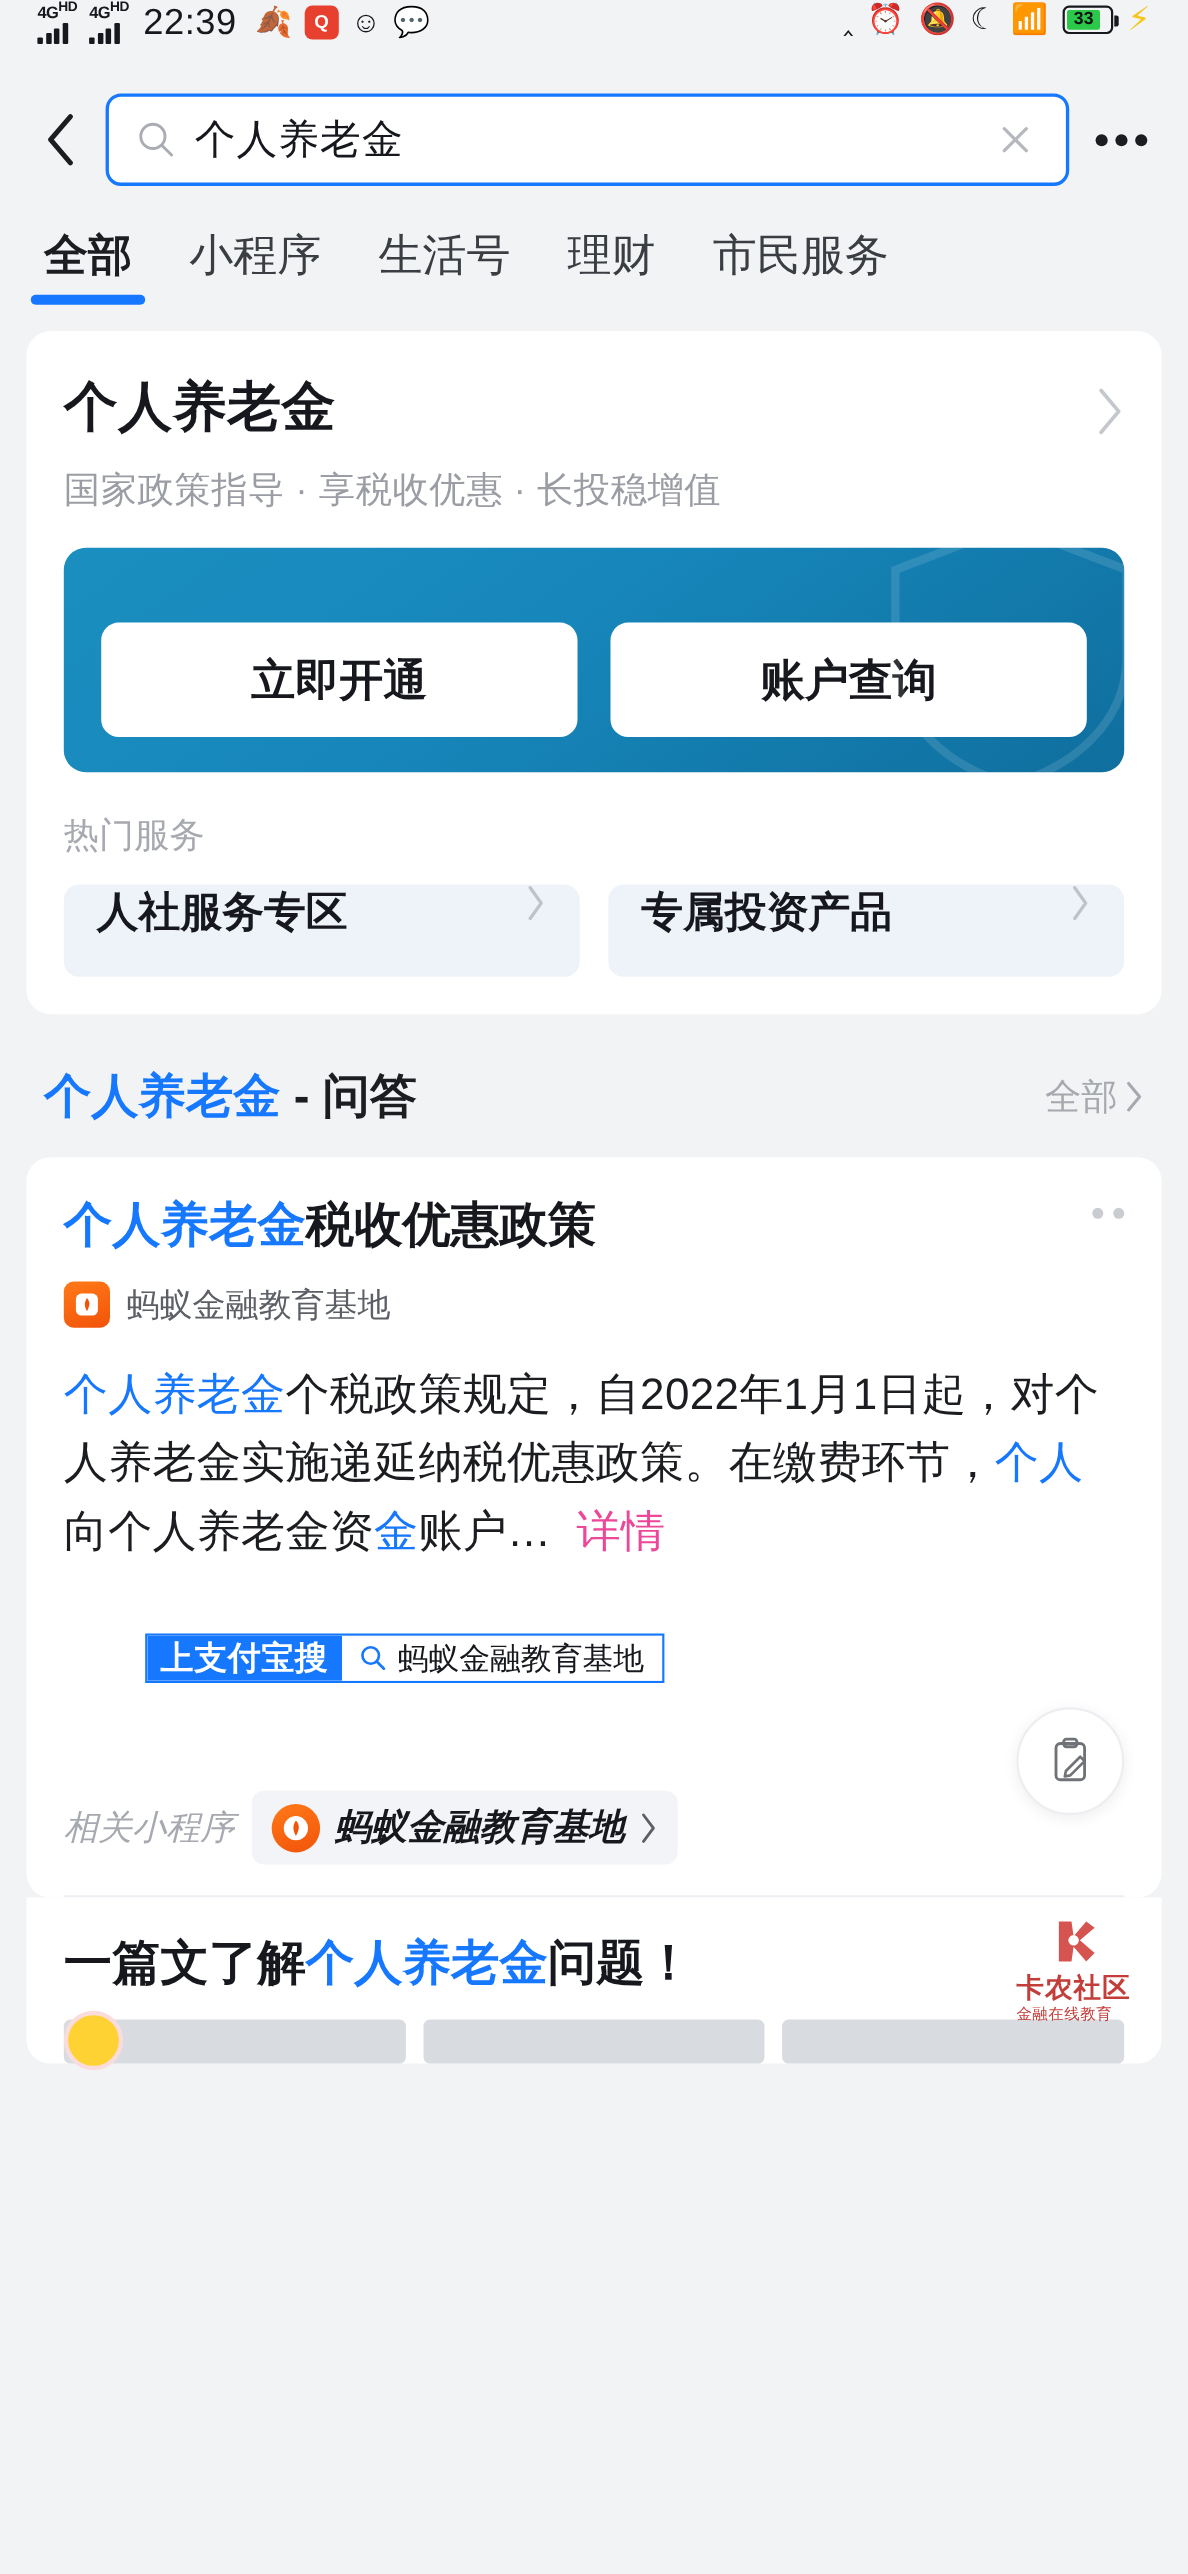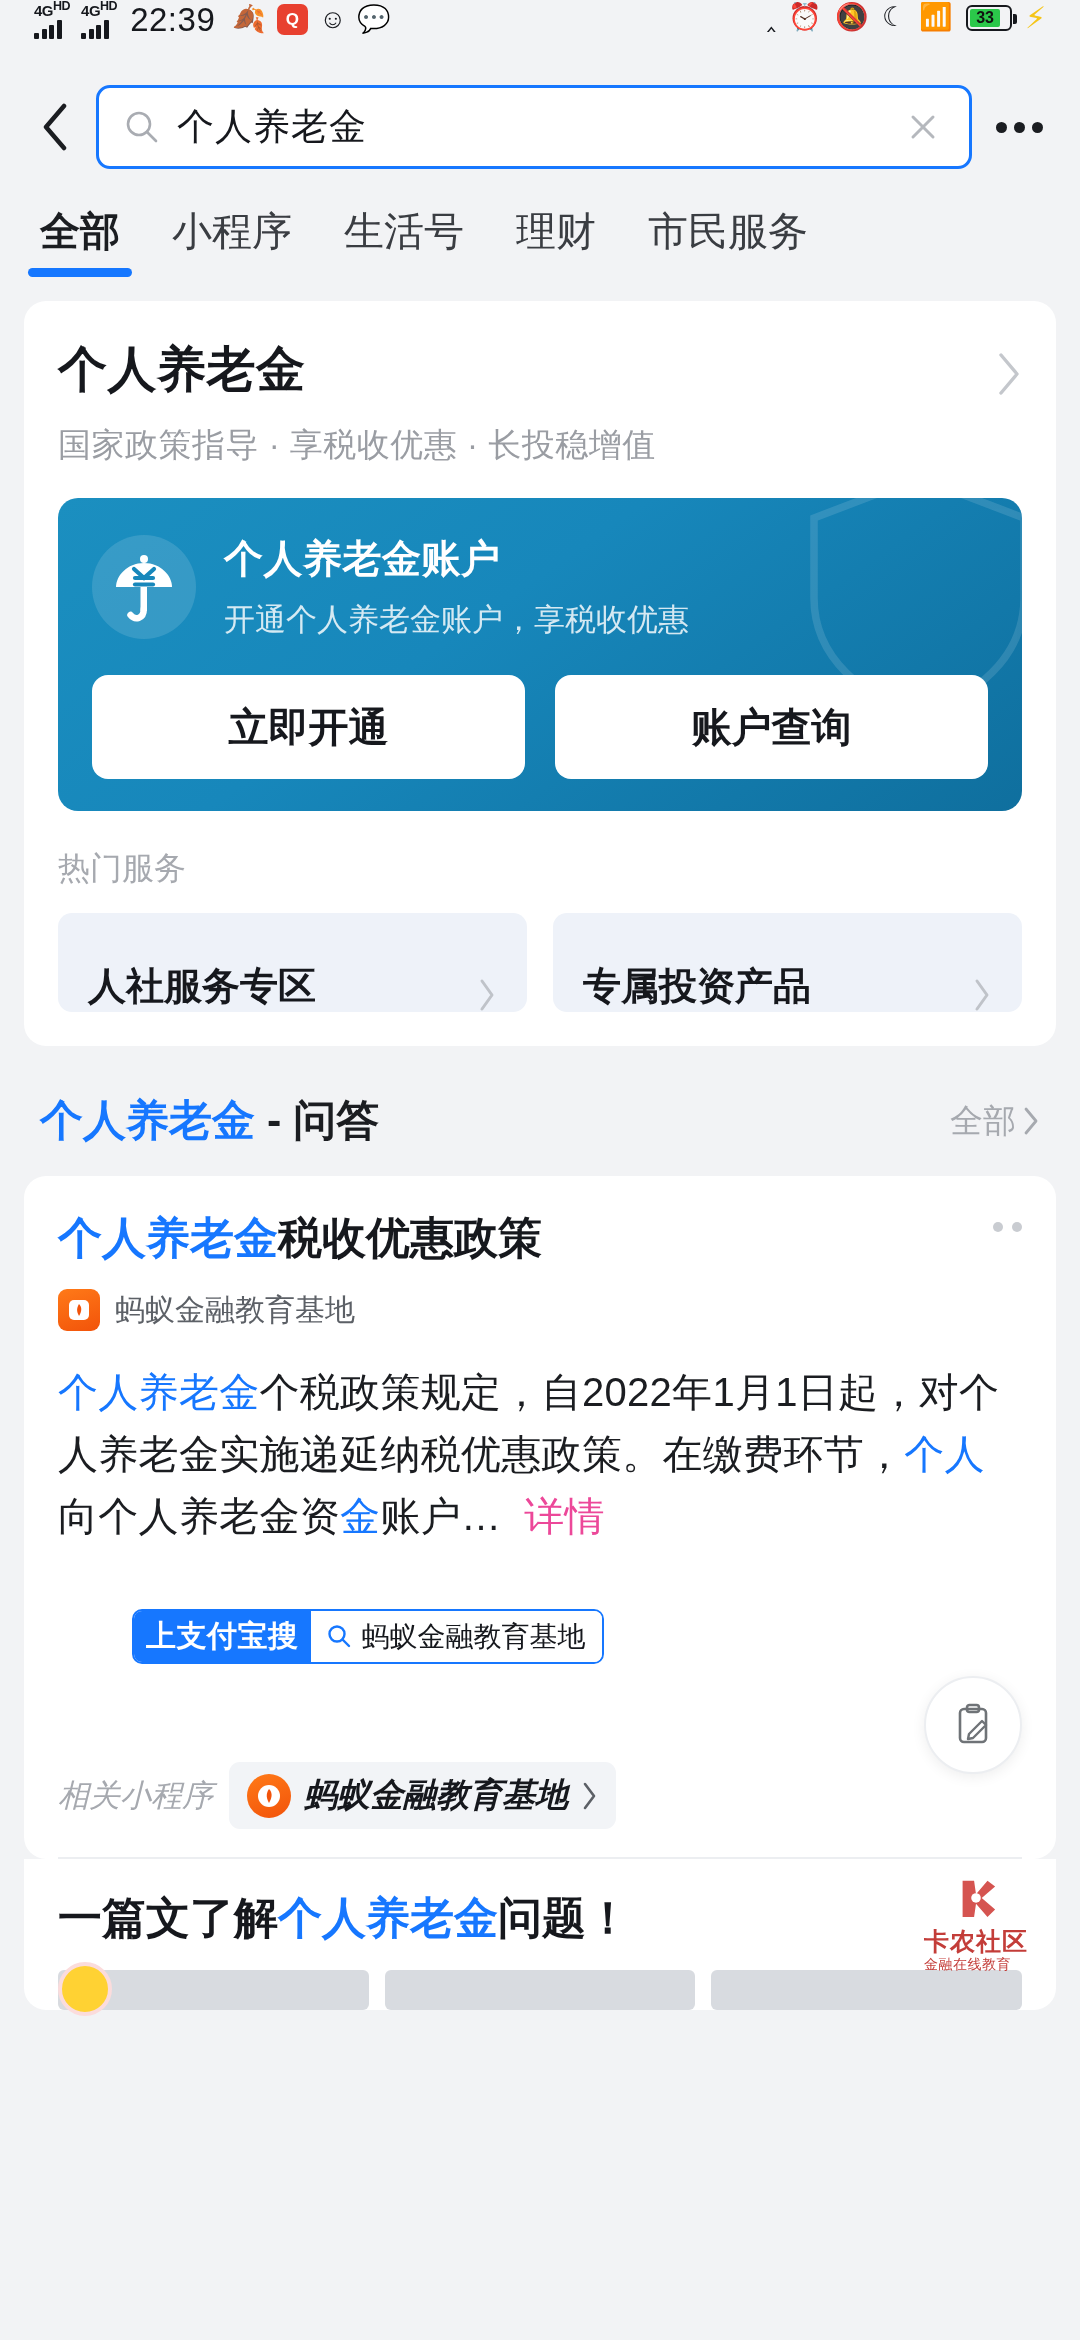--- a/index.html
+++ b/index.html
@@ -89,21 +89,21 @@
   .b-btns{display:flex;gap:30px;margin-top:34px;}
   .b-btn{
     flex:1;height:104px;background:#fff;border-radius:16px;display:flex;
     align-items:center;justify-content:center;font-size:40px;font-weight:700;color:#16181d;
   }
 
   
   .hot-label{font-size:32px;color:#a6a9af;margin-top:36px;}
   .hot-row{display:flex;gap:26px;margin-top:22px;}
   .hot-item{
-    flex:1;height:99px;background:#eef2f9;border-radius:14px;display:flex;align-items:flex-end;
+    flex:1;height:84px;background:#eef2f9;border-radius:14px;display:flex;align-items:flex-start;
     padding:0 30px;
   }
   .hot-item span{font-size:38px;font-weight:700;color:#16181d;}
   .hot-item .chev{margin-left:auto;}
 
   
   .sec-head{display:flex;align-items:center;padding:46px 40px 0 40px;}
   .sec-title{font-size:43px;font-weight:700;color:#1b1d21;}
   .sec-title .hl{color:#1677ff;}
   .sec-more{margin-left:auto;display:flex;align-items:center;gap:6px;font-size:33px;color:#a6a9af;}
@@ -118,22 +118,22 @@
     width:42px;height:42px;border-radius:9px;flex:0 0 42px;
     background:linear-gradient(160deg,#ff7a18,#f2530a);
     display:flex;align-items:center;justify-content:center;
   }
   .qa-src .name{font-size:30px;color:#5c6066;}
   .qa-body{font-size:40px;line-height:1.55;color:#1b1d21;margin-top:30px;letter-spacing:.3px;}
   .qa-body .hl{color:#1677ff;}
   .qa-body .detail{color:#ec4899;}
   .qa-badge-row{margin-top:62px;display:flex;}
   .qa-badge{
-    display:flex;align-items:stretch;border:2.5px solid #1677ff;border-radius:10px;overflow:hidden;
-    margin-left:74px;height:55px;
+    display:flex;align-items:stretch;border:2.5px solid #1677ff;border-radius:0;overflow:hidden;
+    margin-left:74px;height:45px;
   }
   .qa-badge .lead{background:#1677ff;color:#fff;font-size:30px;font-weight:700;
     display:flex;align-items:center;padding:0 12px;letter-spacing:.5px;}
   .qa-badge .term{background:#fff;display:flex;align-items:center;gap:10px;padding:0 16px;
     font-size:28px;color:#16181d;}
   .qa-badge .term svg{width:25px;height:25px;flex:0 0 25px;}
 
   .float-btn{
     position:absolute;right:34px;width:98px;height:98px;border-radius:50%;
     background:#fff;border:2px solid #eceef1;display:flex;align-items:center;justify-content:center;
@@ -253,37 +253,20 @@
     </div>
     <svg class="chev-big" width="26" height="46" viewBox="0 0 26 46">
       <path d="M5 4 L21 23 L5 42" fill="none" stroke="#c4c7cc" stroke-width="3.4" stroke-linecap="round" stroke-linejoin="round"></path>
     </svg>
   </div>
 
   <div class="banner">
     <svg class="shield" viewBox="0 0 100 100">
       <path d="M50 4 L92 20 V52 C92 76 72 92 50 98 C28 92 8 76 8 52 V20 Z" fill="none" stroke="#ffffff" stroke-width="3"></path>
     </svg>
-    <div class="b-top">
-      <div class="b-icon">
-        <svg width="70" height="72" viewBox="0 0 70 72">
-          <path d="M35 12 C52 12 63 25 63 36 L7 36 C7 25 18 12 35 12 Z" fill="#fff"></path>
-          <rect x="31.5" y="34" width="6.5" height="26" fill="#fff"></rect>
-          <path d="M34.8 58 C34.8 68 26 69.5 21.5 64" fill="none" stroke="#fff" stroke-width="6.5" stroke-linecap="round"></path>
-          <path d="M25 18 L35 27 L45 18" fill="none" stroke="#1787bb" stroke-width="4.2" stroke-linecap="round"></path>
-          <line x1="26" y1="27" x2="44" y2="27" stroke="#1787bb" stroke-width="4.2" stroke-linecap="round"></line>
-          <line x1="26" y1="33.5" x2="44" y2="33.5" stroke="#1787bb" stroke-width="4.2" stroke-linecap="round"></line>
-          <circle cx="35" cy="8" r="4" fill="#fff"></circle>
-        </svg>
-      </div>
-      <div class="b-texts">
-        <div class="b-title">个人养老金账户</div>
-        <div class="b-desc">开通个人养老金账户，享税收优惠</div>
-      </div>
-    </div>
     <div class="b-btns">
       <div class="b-btn">立即开通</div>
       <div class="b-btn">账户查询</div>
     </div>
   </div>
 
   <div class="hot-label">热门服务</div>
   <div class="hot-row">
     <div class="hot-item">
       <span>人社服务专区</span>

